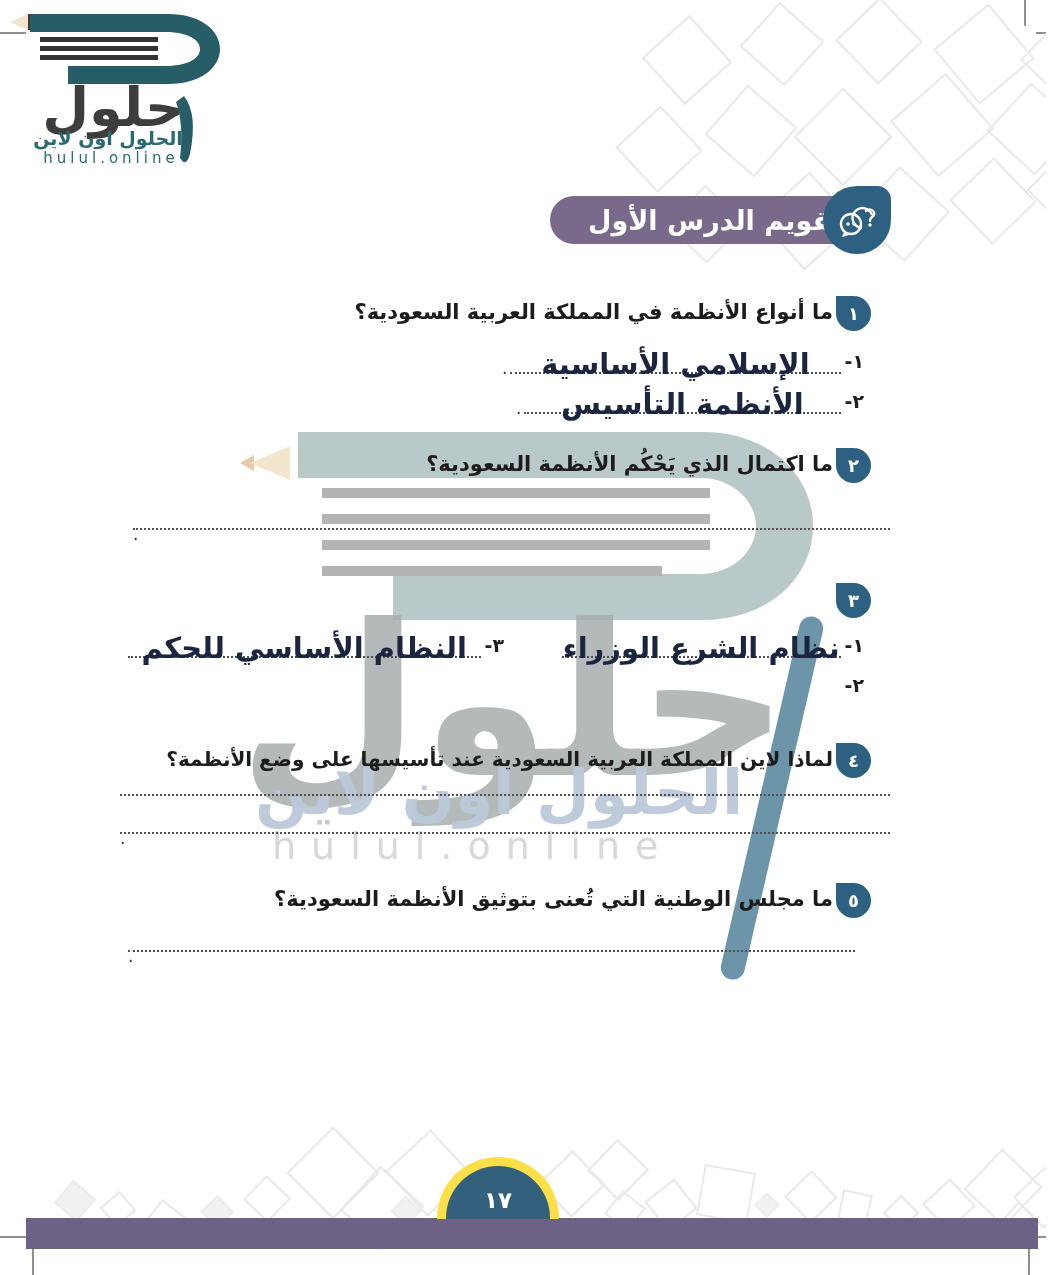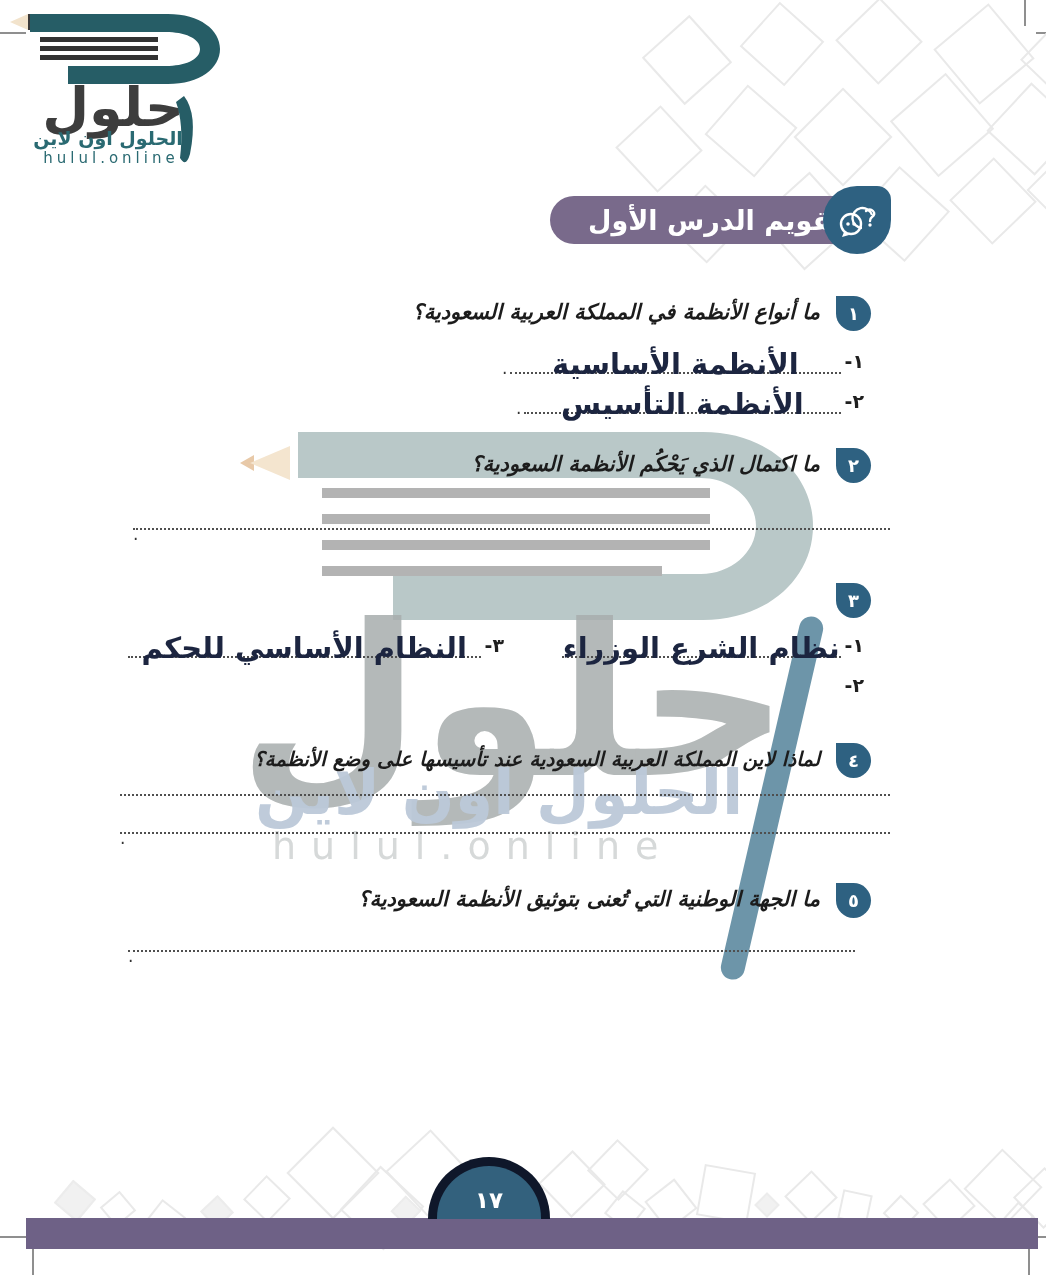--- a/index.html
+++ b/index.html
@@ -47,44 +47,44 @@
   .pencil-tip{position:absolute;left:240px;top:455px;width:0;height:0;
     border-top:8px solid transparent;border-bottom:8px solid transparent;
     border-right:14px solid #e8c9a8;}
   
   .qbadge{
     position:absolute;right:175px;width:35px;height:35px;background:#2e6181;
     border-radius:0 50% 50% 50%;color:#fff;font-size:18px;font-weight:bold;
     display:flex;align-items:center;justify-content:center;z-index:2;
   }
   .qtext{
-    position:absolute;right:226px;font-size:21px;font-weight:bold;color:#1c1c1c;
-    direction:rtl;white-space:nowrap;z-index:2;font-style:italic;
+    position:absolute;right:213px;font-size:21px;font-weight:bold;color:#1c1c1c;
+    direction:rtl;white-space:nowrap;z-index:2;
   }
   .ansrow{
     position:absolute;display:flex;direction:rtl;align-items:flex-end;z-index:2;
   }
   .ansrow .marker{font-size:19px;font-weight:bold;color:#1f1f1f;padding-left:4px;
     transform:translateY(-2px);}
   .ansline{
     flex:1;border-bottom:2.5px dotted #4f4f4f;text-align:center;
     font-weight:bold;color:#1c2540;position:relative;
   }
   .ansline .on-line{position:relative;top:9px;font-size:29px;white-space:nowrap;direction:rtl;display:inline-block;}
   .period{font-size:17px;color:#333;transform:translateY(4px);padding-right:3px;}
   .longline{position:absolute;border-bottom:2.5px dotted #4f4f4f;z-index:2;}
   .longline .a-abs{position:absolute;bottom:-9px;font-weight:bold;color:#1c2540;
     white-space:nowrap;direction:rtl;}
   .longline .p-abs{position:absolute;left:0;bottom:-16px;font-size:17px;color:#333;}
   .red{color:#e81f1f !important;}
   
   .footer-bar{position:absolute;left:26px;top:1218px;width:1012px;height:31px;
     background:#6e6186;z-index:3;}
-  .dome{position:absolute;left:428px;top:1157px;width:122px;height:62px;
-    background:#0f172a;border-radius:122px 122px 0 0;z-index:4;text-decoration:underline;}
+  .dome{position:absolute;left:437px;top:1157px;width:122px;height:62px;
+    background:#fde047;border-radius:122px 122px 0 0;z-index:4;text-decoration:underline;}
   .dome-inner{position:absolute;left:9px;top:9px;width:104px;height:53px;
     background:#33617d;border-radius:104px 104px 0 0;
     display:flex;align-items:flex-end;justify-content:center;}
   .dome-inner span{color:#fff;font-size:23px;font-weight:bold;padding-bottom:6px;}
 </style>
 </head>
 <body>
 
 <div class="page">
 
@@ -186,21 +186,21 @@
     <div class="wm-word">حلول</div>
     <div class="wm-swoosh"></div>
     <div class="wm-line1">الحلول اون لاين</div>
     <div class="wm-line2">hulul.online</div>
   </div>
 
   <div class="qbadge" style="top:296px;">١</div>
   <div class="qtext" style="top:300px;">ما أنواع الأنظمة في المملكة العربية السعودية؟</div>
   <div class="ansrow" style="right:182px;top:334px;width:362px;height:40px;">
     <span class="marker">١-</span>
-    <span class="ansline"><span class="on-line">الأنظمة الأساسية</span></span>
+    <span class="ansline"><span class="on-line">الإسلامي الأساسية</span></span>
     <span class="period">.</span>
   </div>
   <div class="ansrow" style="right:182px;top:374px;width:348px;height:40px;">
     <span class="marker">٢-</span>
     <span class="ansline"><span class="on-line">الأنظمة التأسيس</span></span>
     <span class="period">.</span>
   </div>
 
   <div class="qbadge" style="top:448px;">٢</div>
   <div class="qtext" style="top:452px;">ما اكتمال الذي يَحْكُم الأنظمة السعودية؟</div>
@@ -222,21 +222,21 @@
   </div>
 
   <div class="qbadge" style="top:743px;">٤</div>
   <div class="qtext" style="top:747px;font-size:20px;">لماذا لاين المملكة العربية السعودية عند تأسيسها على وضع الأنظمة؟</div>
   <div class="longline" style="left:120px;top:768px;width:770px;height:26px;"></div>
   <div class="longline" style="left:120px;top:806px;width:770px;height:26px;">
     <span class="p-abs">.</span>
   </div>
 
   <div class="qbadge" style="top:883px;">٥</div>
-  <div class="qtext" style="top:887px;">ما الجهة الوطنية التي تُعنى بتوثيق الأنظمة السعودية؟</div>
+  <div class="qtext" style="top:887px;">ما مجلس الوطنية التي تُعنى بتوثيق الأنظمة السعودية؟</div>
   <div class="longline" style="left:128px;top:920px;width:727px;height:30px;">
     <span class="p-abs">.</span>
   </div>
 
   <div class="footer-bar"></div>
   <div class="dome">
     <div class="dome-inner">
       <span>١٧</span>
     </div>
   </div>

